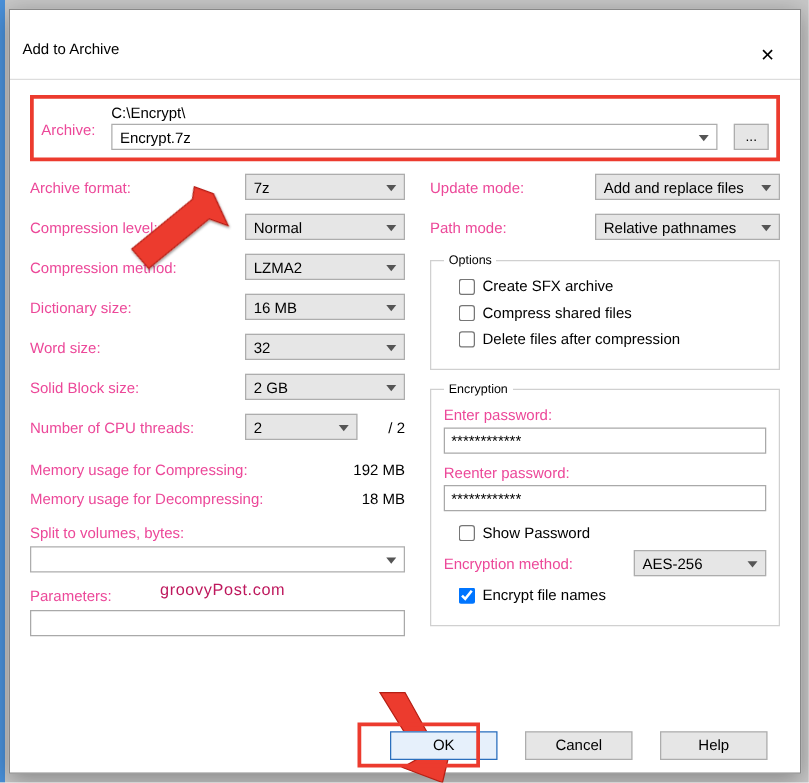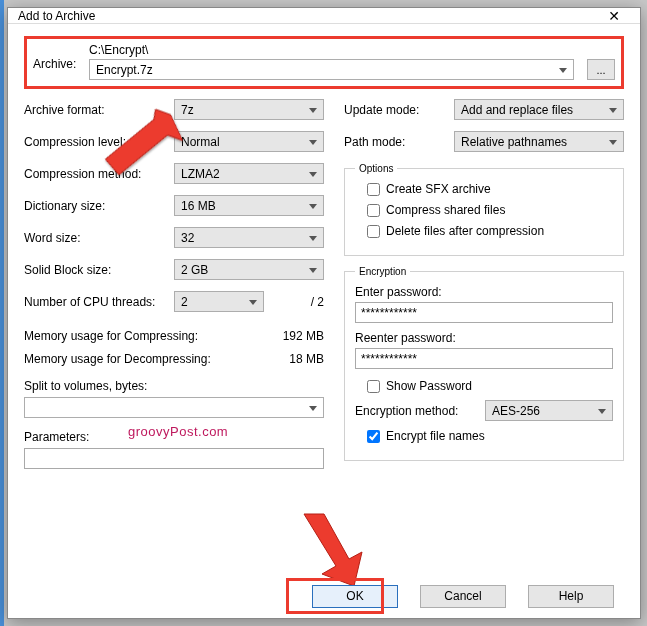--- a/index.html
+++ b/index.html
@@ -16,35 +16,36 @@
   .bg-strip { position:absolute; left:0; top:0; width:4px; height:626px; background:#4a90d9; }
   .window {
     position: absolute;
     left: 7px; top: 7px;
     width: 634px; height: 612px;
     background: #fff;
     border: 1px solid #888;
     box-shadow: 0 4px 18px rgba(0,0,0,0.35);
   }
   .titlebar {
-    height: 16px;
+    height: 32px;
     display: flex;
-    align-items: center;
+    align-items: flex-start;
     padding: 0 6px 0 10px;
     border-bottom: 1px solid #ddd;
     background: #fff;
+    margin-top: 24px;
   }
   .titlebar .title { flex:1; font-size:12px; }
   .titlebar .close {
     width: 40px; height: 24px;
     display:flex; align-items:center; justify-content:center;
     font-size: 14px;
   }
   .content { position: relative; padding: 12px 16px 8px 16px; height: calc(100% - 28px - 44px); }
-  .label { color:#000000; }
+  .label { color:#ec4899; }
   .dropdown {
     background: #e6e6e6;
     border: 1px solid #adadad;
     height: 21px;
     display:flex; align-items:center;
     padding: 0 18px 0 6px;
     position: relative;
     font-size:12px;
   }
   .dropdown::after {
@@ -67,21 +68,21 @@
   .archive-row1 .col { flex:1; }
   .pathline { font-size:12px; padding-bottom:2px; }
   .archive-input-row { display:flex; gap:13px; }
   .browse-btn {
     width:28px; height:21px; background:#e6e6e6; border:1px solid #adadad;
     display:flex;align-items:center;justify-content:center; font-size:11px;
   }
   .cols { display:flex; gap:20px; }
   .colL { width: 300px; }
   .colR { flex:1; }
-  .field-row { display:flex; align-items:center; margin-bottom:11px; }
+  .field-row { display:flex; align-items:center; margin-bottom:11px;gap:22px; }
   .field-row .flab { width: 150px; }
   .field-row .fval { flex:1; }
   .mem-row { display:flex; margin-bottom:9px; }
   .mem-row .flab { flex:1; }
   .mem-row .v { width:60px; text-align:right; }
   .chk { display:flex; align-items:center; margin-bottom:7px; gap:6px;padding-left:12px; }
   .chk input { width:13px; height:13px; margin:0;}
   fieldset.grp {
     border:1px solid #d0d0d0; margin:0 0 10px 0; padding:8px 10px 10px 10px;
   }

